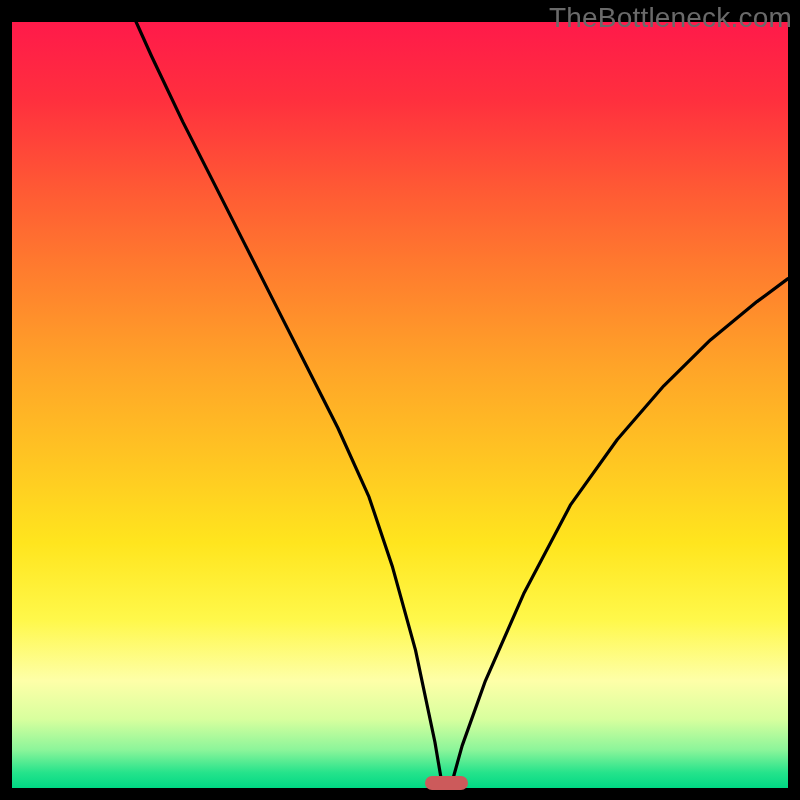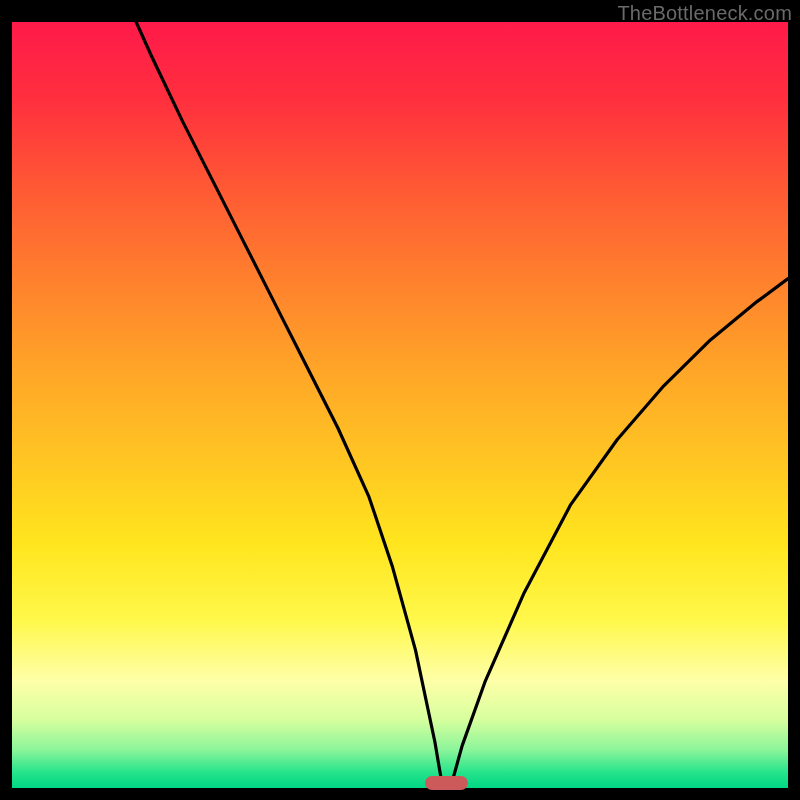--- a/index.html
+++ b/index.html
@@ -15,21 +15,21 @@
     position: relative;
     width: 800px;
     height: 800px;
     background: #000;
   }
   .watermark {
     position: absolute;
     top: 2px;
     right: 8px;
     color: #6a6a6a;
-    font-size: 20px;
+    font-size: 28px;
     letter-spacing: 0.2px;
     z-index: 50;
     pointer-events: none;
   }
   .plot-area {
     position: absolute;
     left: 12px;
     top: 22px;
     width: 776px;
     height: 766px;

